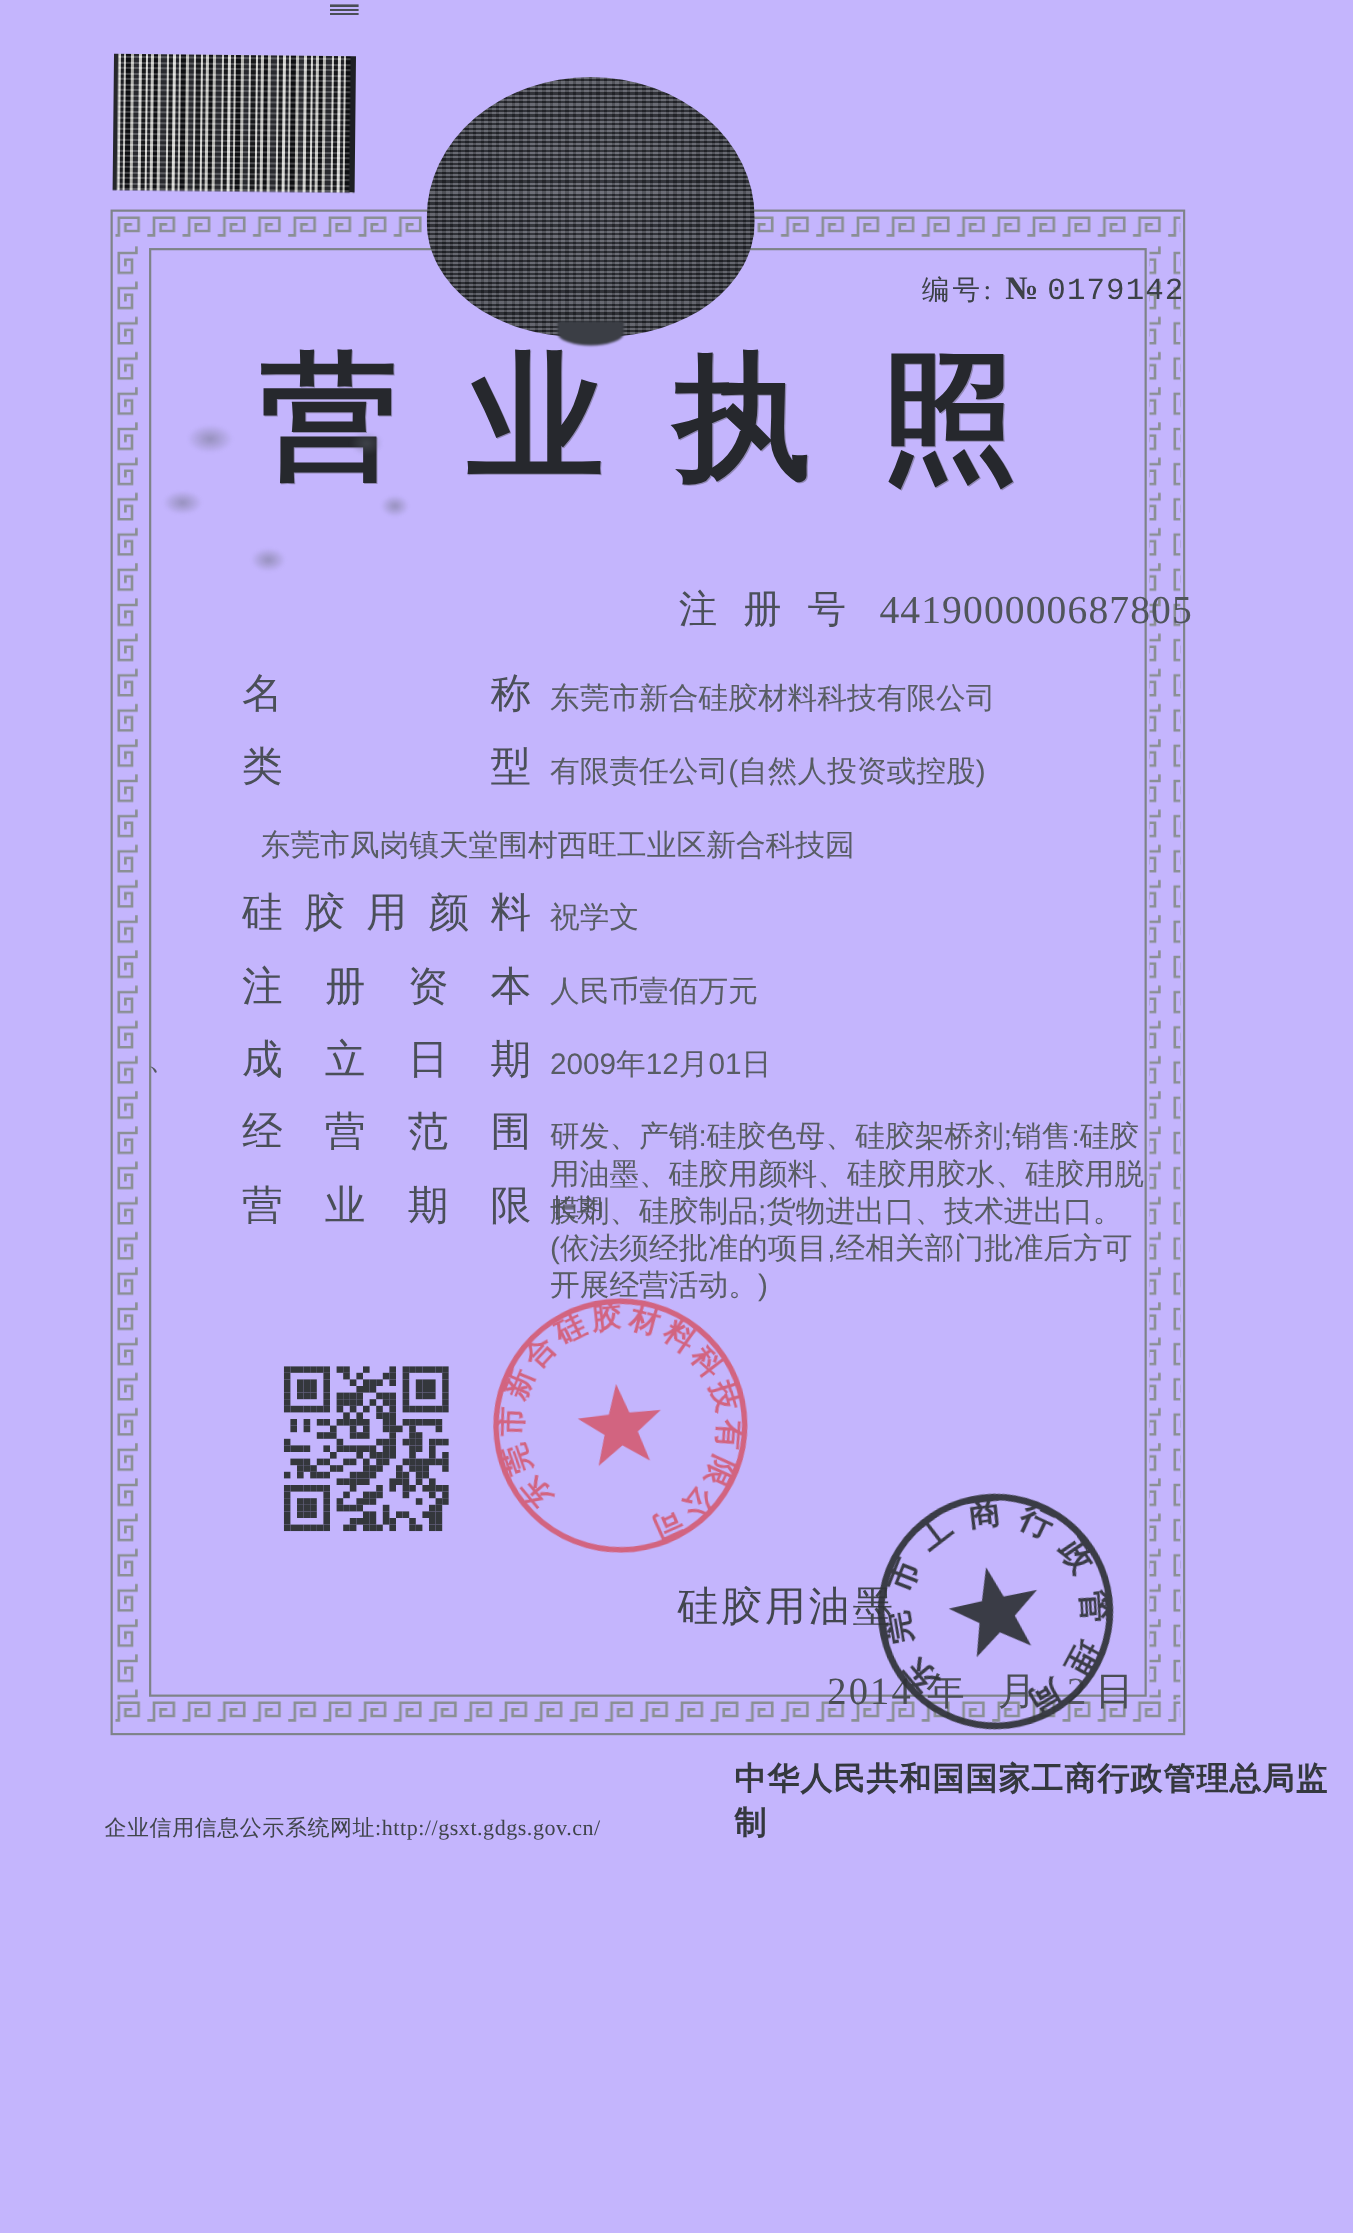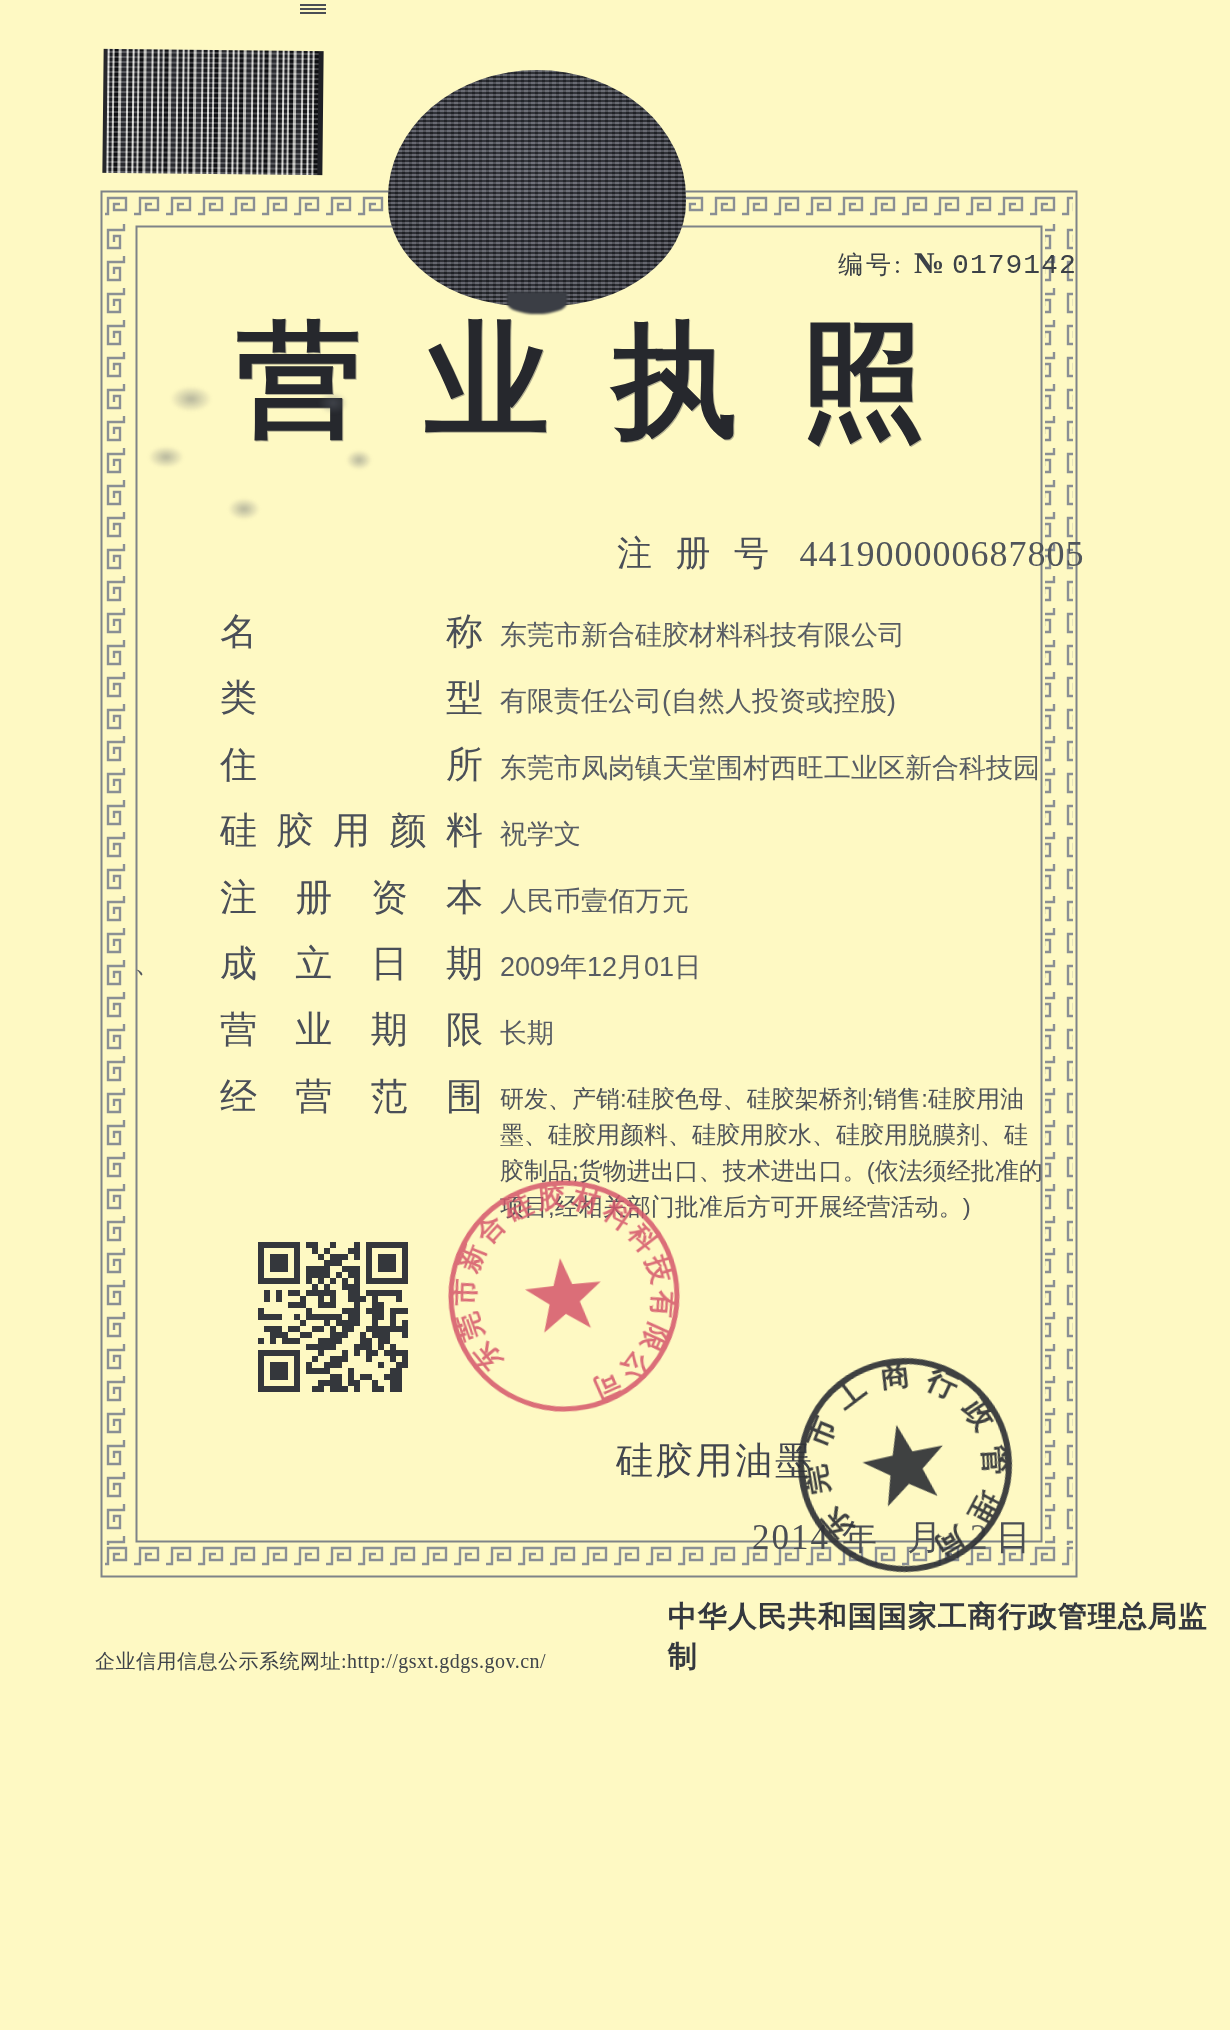--- a/index.html
+++ b/index.html
@@ -1,18 +1,18 @@
 <!DOCTYPE html>
 <html><head>
 <meta charset="utf-8">
 <style>
   html,body{margin:0;padding:0;background:#ffffff;}
   #page{
     position:relative;width:1230px;height:2030px;overflow:hidden;
-    background:#fef9c3;
+    background:#c4b5fd;
     font-family:"Liberation Sans","DejaVu Sans",sans-serif;
     color:#3a3f46;
   }
   
   .barcode{
     position:absolute;left:103px;top:50px;width:220px;height:124px;
     transform:rotate(.6deg);
     background-image:
       repeating-linear-gradient(0deg, rgba(255,255,255,.22) 0 2px, rgba(0,0,0,.08) 2px 5px),
       repeating-linear-gradient(90deg,#1d1e21 0 4px,#d9d9d6 4px 6px,#26272b 6px 9px,#c8c8c4 9px 11px,#141518 11px 15px,#bdbdb9 15px 18px,#303136 18px 23px,#d2d2cf 23px 25px);
@@ -171,42 +171,41 @@
   <div class="fields">
     <div class="field-row">
       <span class="f-label">名称</span>
       <span class="f-value">东莞市新合硅胶材料科技有限公司</span>
     </div>
     <div class="field-row">
       <span class="f-label">类型</span>
       <span class="f-value">有限责任公司(自然人投资或控股)</span>
     </div>
     <div class="field-row">
-      <span class="f-label">住所</span>
       <span class="f-value">东莞市凤岗镇天堂围村西旺工业区新合科技园</span>
     </div>
     <div class="field-row">
       <span class="f-label">硅胶用颜料</span>
       <span class="f-value">祝学文</span>
     </div>
     <div class="field-row">
       <span class="f-label">注册资本</span>
       <span class="f-value">人民币壹佰万元</span>
     </div>
     <div class="field-row">
       <span class="f-label">成立日期</span>
       <span class="f-value">2009年12月01日</span>
     </div>
     <div class="field-row">
+      <span class="f-label">经营范围</span>
+      <span class="f-value">研发、产销:硅胶色母、硅胶架桥剂;销售:硅胶用油墨、硅胶用颜料、硅胶用胶水、硅胶用脱膜剂、硅胶制品;货物进出口、技术进出口。(依法须经批准的项目,经相关部门批准后方可开展经营活动。)</span>
+    </div>
+    <div class="field-row">
       <span class="f-label">营业期限</span>
       <span class="f-value">长期</span>
-    </div>
-    <div class="field-row">
-      <span class="f-label">经营范围</span>
-      <span class="f-value">研发、产销:硅胶色母、硅胶架桥剂;销售:硅胶用油墨、硅胶用颜料、硅胶用胶水、硅胶用脱膜剂、硅胶制品;货物进出口、技术进出口。(依法须经批准的项目,经相关部门批准后方可开展经营活动。)</span>
     </div>
   </div>
 
   <div class="qr"><svg width="150" height="150">
         <rect x="0" y="0" width="6" height="6" fill="#34373c"></rect>
         <rect x="6" y="0" width="6" height="6" fill="#34373c"></rect>
         <rect x="12" y="0" width="6" height="6" fill="#34373c"></rect>
         <rect x="18" y="0" width="6" height="6" fill="#34373c"></rect>
         <rect x="24" y="0" width="6" height="6" fill="#34373c"></rect>
         <rect x="30" y="0" width="6" height="6" fill="#34373c"></rect>

